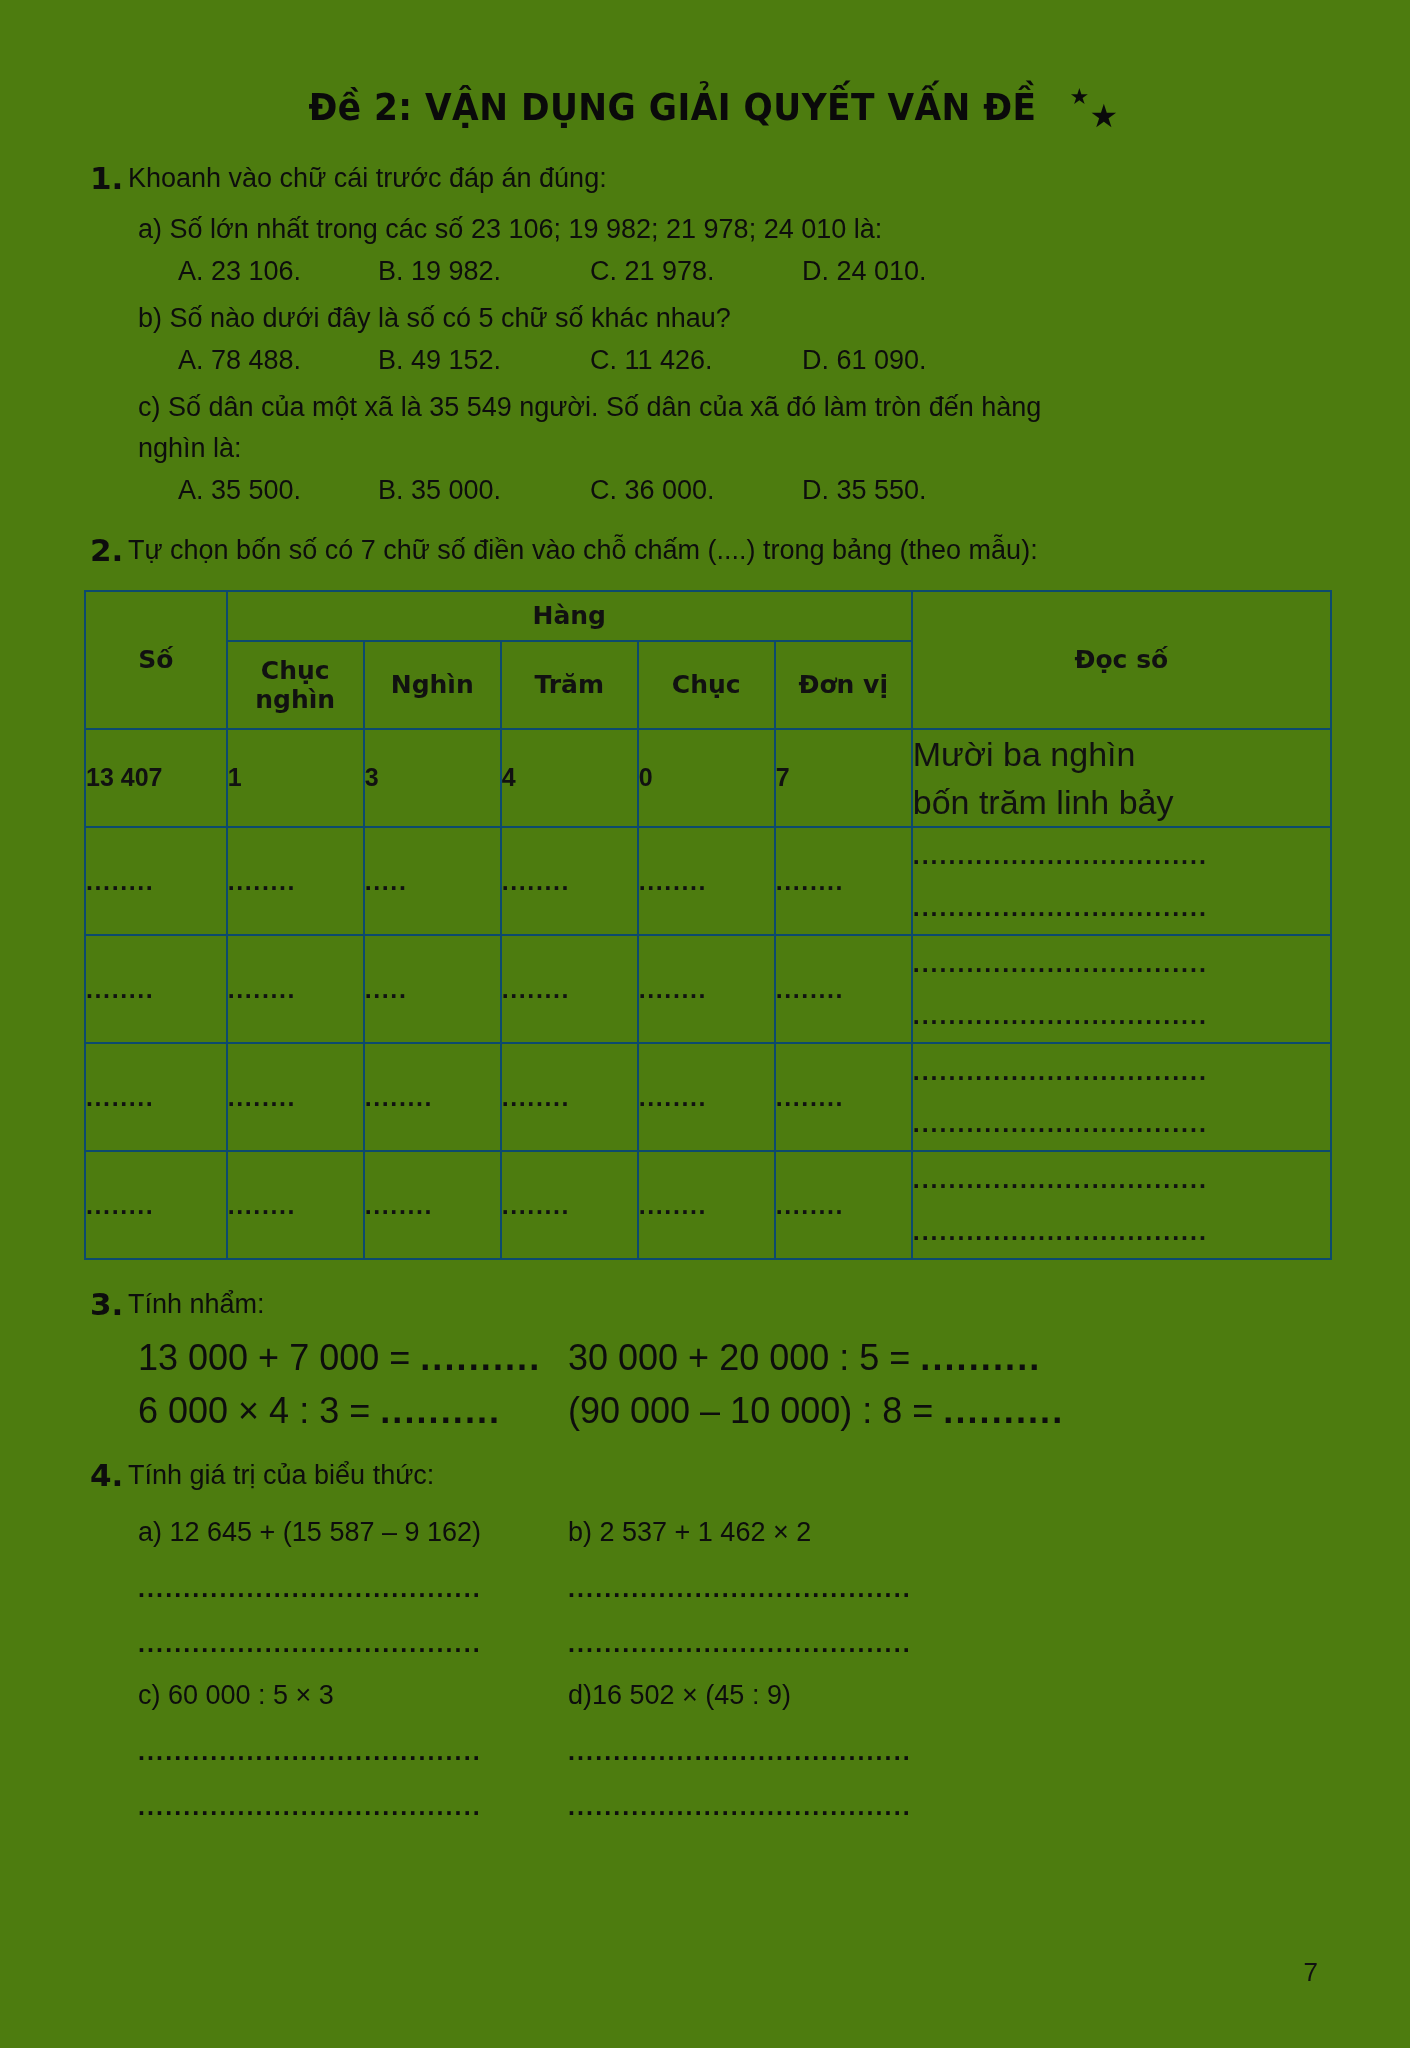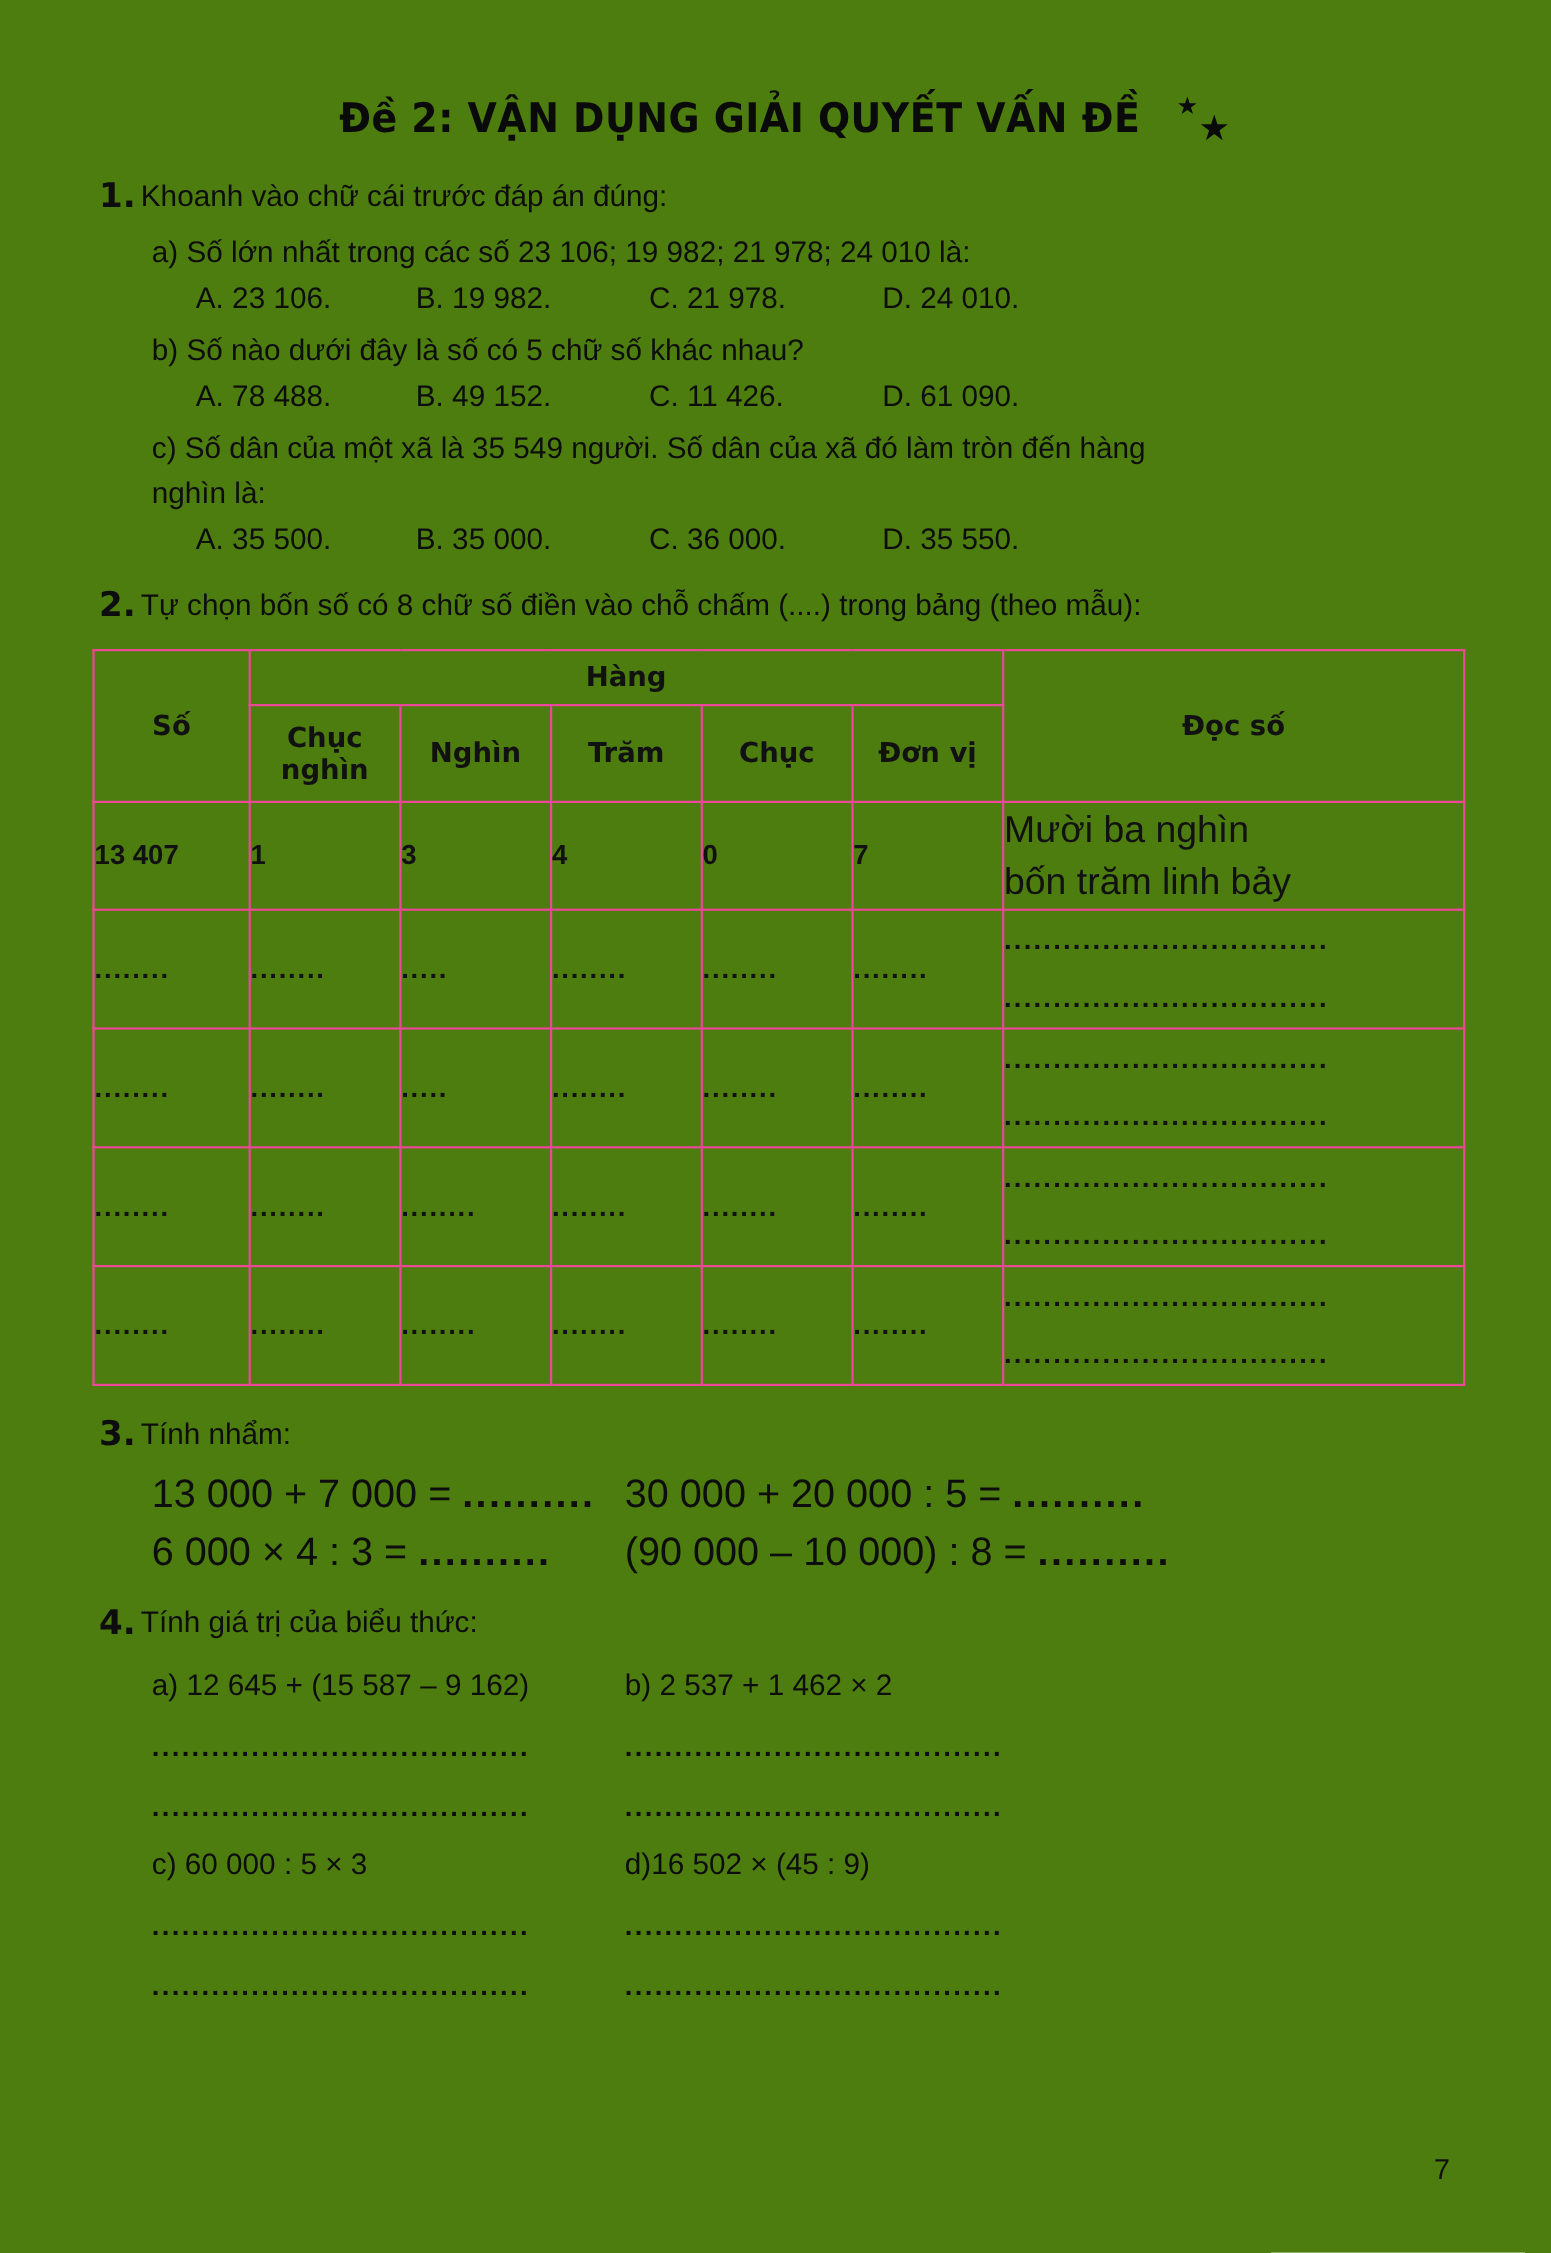--- a/index.html
+++ b/index.html
@@ -98,21 +98,21 @@
   .opt:nth-child(4) { width: 200px; }
 
   
   .tbl-wrap { padding: 0 78px 0 84px; margin-top: 22px; }
   table.grid {
     border-collapse: collapse;
     width: 100%;
     table-layout: fixed;
   }
   table.grid th, table.grid td {
-    border: 2px solid #ec4899;
+    border: 2px solid #0c4a6e;
     vertical-align: middle;
     font-size: 25px;
     padding: 0;
   }
   table.grid th {
     font-weight: 700;
     font-family: "DejaVu Sans", sans-serif;
     font-size: 25px;
   }
   .col-so    { width: 12.0%; }
@@ -218,21 +218,21 @@
     <div class="sub" style="margin-top:6px">nghìn là:</div>
     <div class="opts">
       <div class="opt">A. 35 500.</div>
       <div class="opt">B. 35 000.</div>
       <div class="opt">C. 36 000.</div>
       <div class="opt">D. 35 550.</div>
     </div>
 
     <div class="qrow" style="margin-top:30px">
       <div class="qnum">2.</div>
-      <div class="qtext">Tự chọn bốn số có 8 chữ số điền vào chỗ chấm (....) trong bảng (theo mẫu):</div>
+      <div class="qtext">Tự chọn bốn số có 7 chữ số điền vào chỗ chấm (....) trong bảng (theo mẫu):</div>
     </div>
   </div>
 
   <div class="tbl-wrap">
     <table class="grid">
       <colgroup>
         <col class="col-so">
           <col class="col-d">
           <col class="col-d">
           <col class="col-d">

